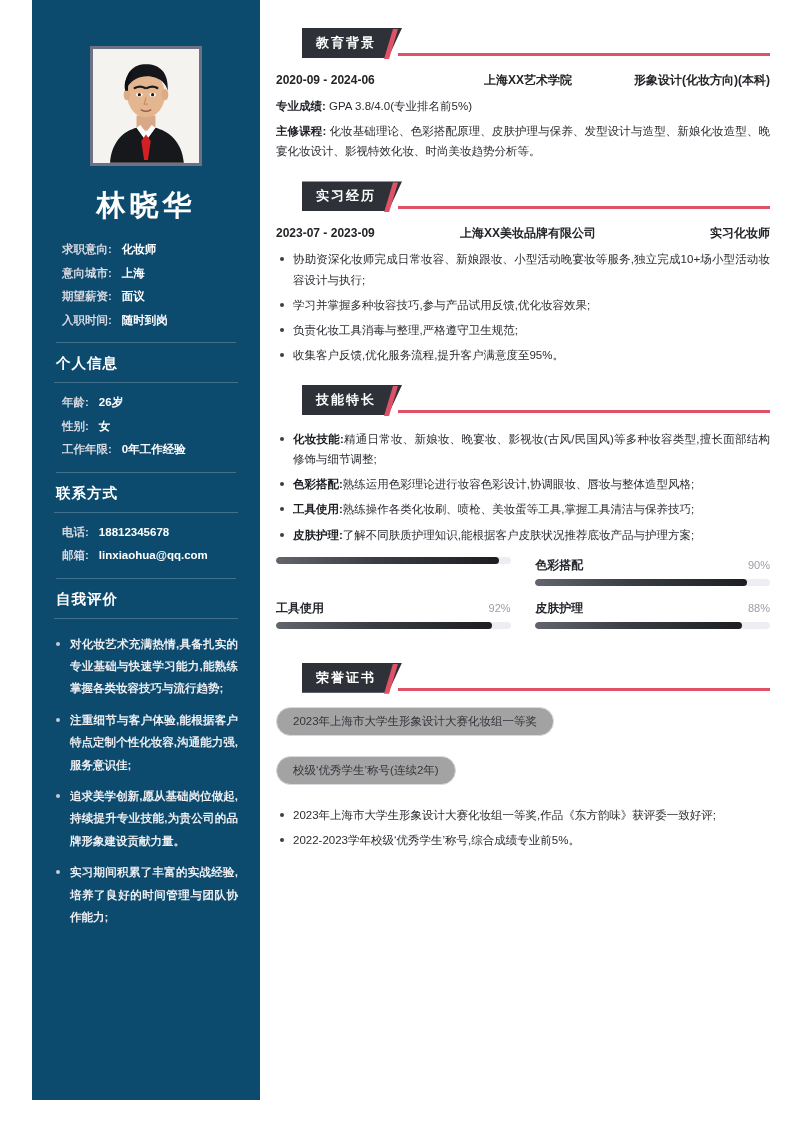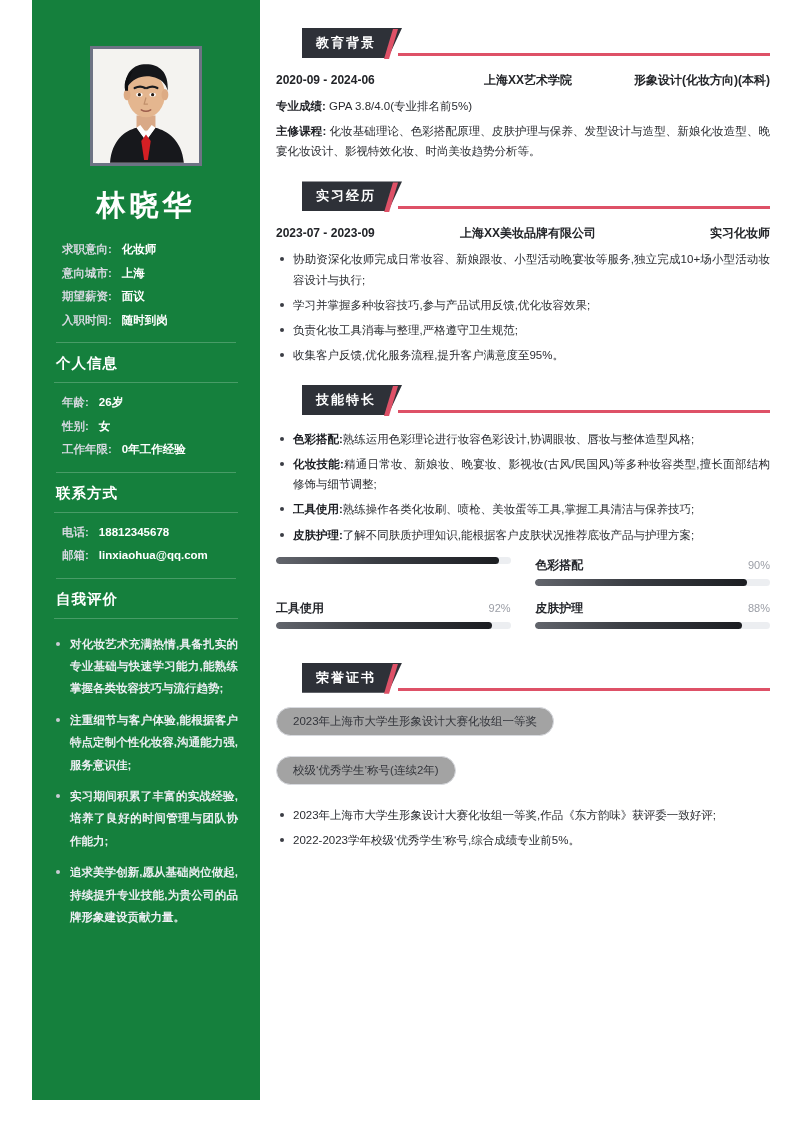--- a/index.html
+++ b/index.html
@@ -15,21 +15,21 @@
     background:#ffffff;
     box-sizing:border-box;
     display:flex;
   }
   
   .sidebar{
     position:absolute;
     left:32px;top:0;
     width:228px;
     height:1100px;
-    background:#15803d;
+    background:#0c4a6e;
     box-sizing:border-box;
     padding:46px 22px 20px 22px;
     color:#ffffff;
   }
   .photo-wrap{
     width:112px;height:120px;
     margin:0 auto;
     background:#f3f2ef;
     border:3px solid #6d7384;
     box-sizing:border-box;
@@ -297,22 +297,22 @@
         <span class="v">linxiaohua@qq.com</span>
       </div>
     </div>
 
     <div class="side-sep"></div>
     <div class="side-head">自我评价</div>
 
     <ul class="side-list">
       <li>对化妆艺术充满热情,具备扎实的专业基础与快速学习能力,能熟练掌握各类妆容技巧与流行趋势;</li>
       <li>注重细节与客户体验,能根据客户特点定制个性化妆容,沟通能力强,服务意识佳;</li>
+      <li>追求美学创新,愿从基础岗位做起,持续提升专业技能,为贵公司的品牌形象建设贡献力量。</li>
       <li>实习期间积累了丰富的实战经验,培养了良好的时间管理与团队协作能力;</li>
-      <li>追求美学创新,愿从基础岗位做起,持续提升专业技能,为贵公司的品牌形象建设贡献力量。</li>
     </ul>
   </aside>
 
   <main class="main">
 
     <section class="section">
       <div class="sec-head">
         <span class="sec-tag">教育背景</span>
         <span class="sec-slash" style="left:108px;"></span>
         <span class="sec-rule" style="width:372px;"></span>
@@ -352,24 +352,24 @@
     </section>
 
     <section class="section">
       <div class="sec-head">
         <span class="sec-tag">技能特长</span>
         <span class="sec-slash" style="left:108px;"></span>
         <span class="sec-rule" style="width:372px;"></span>
       </div>
       <ul class="mlist">
         <li>
-          <b>色彩搭配:</b><span>熟练运用色彩理论进行妆容色彩设计,协调眼妆、唇妆与整体造型风格;</span>
+          <b>化妆技能:</b><span>精通日常妆、新娘妆、晚宴妆、影视妆(古风/民国风)等多种妆容类型,擅长面部结构修饰与细节调整;</span>
         </li>
         <li>
-          <b>化妆技能:</b><span>精通日常妆、新娘妆、晚宴妆、影视妆(古风/民国风)等多种妆容类型,擅长面部结构修饰与细节调整;</span>
+          <b>色彩搭配:</b><span>熟练运用色彩理论进行妆容色彩设计,协调眼妆、唇妆与整体造型风格;</span>
         </li>
         <li>
           <b>工具使用:</b><span>熟练操作各类化妆刷、喷枪、美妆蛋等工具,掌握工具清洁与保养技巧;</span>
         </li>
         <li>
           <b>皮肤护理:</b><span>了解不同肤质护理知识,能根据客户皮肤状况推荐底妆产品与护理方案;</span>
         </li>
       </ul>
 
       <div class="bars">

